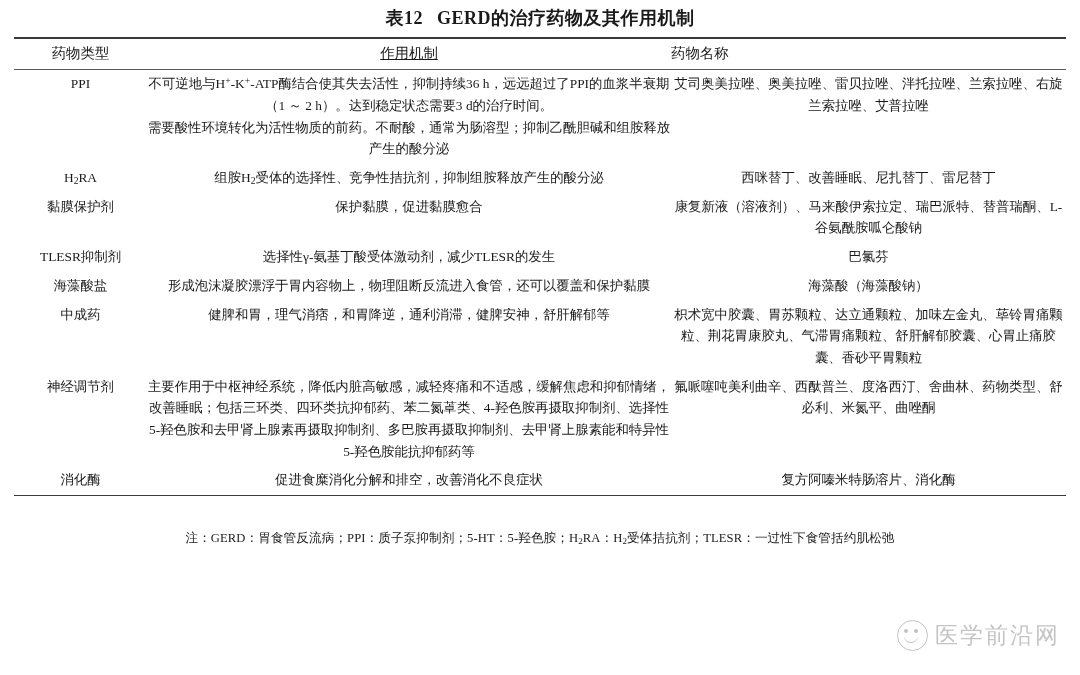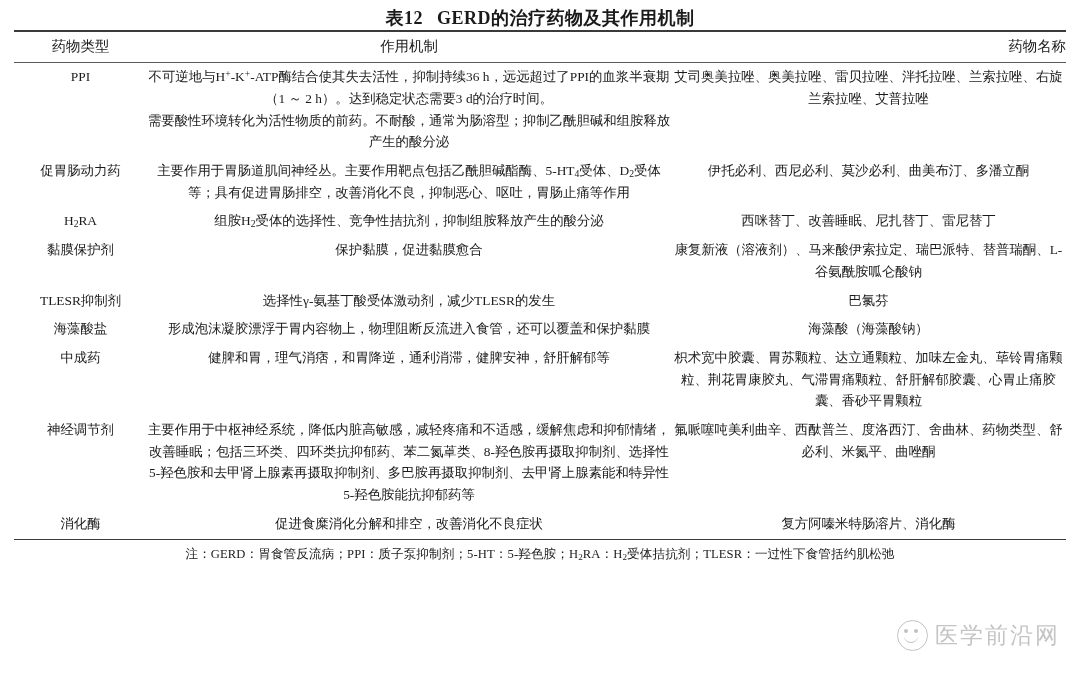--- a/index.html
+++ b/index.html
@@ -24,20 +24,21 @@
     padding: 0 14px;
   }
 
   
   .table-title {
     text-align: center;
     font-size: 18px;
     font-weight: bold;
     letter-spacing: 0.5px;
     padding-top: 7px;
+    padding-bottom: 7px;
     line-height: 1.3;
   }
   .table-title .tnum {
     margin-right: 14px;
   }
 
   
   .rule-top {
     border-top: 2.2px solid #3a3a3a;
     margin: 0 0 0 0;
@@ -61,22 +62,22 @@
   table.gerd col.c-name   { width: 395px; }
 
   table.gerd th {
     font-weight: normal;
     font-size: 14.4px;
     padding: 5px 0 6px 0;
     vertical-align: middle;
     line-height: 1.3;
   }
   th.h-type { text-align: center;   padding-left: 6px; }
-  th.h-mech { text-align: center; }
-  th.h-name { text-align: right; }
+  th.h-mech { text-align: center; text-decoration: underline; }
+  th.h-name { text-align: left; }
 
   table.gerd td {
     vertical-align: top;
     padding: 3px 0 4px 0;
     line-height: 1.62;
     text-align: center;
   }
   td.t-type {
     padding-left: 6px;
     padding-right: 4px;
@@ -97,20 +98,21 @@
   sub { font-size: 0.72em; vertical-align: -0.22em; }
   sup { font-size: 0.72em; vertical-align: 0.42em; }
 
   
   .footnote {
     font-size: 12.6px;
     text-align: center;
     padding-top: 6px;
     line-height: 1.4;
     letter-spacing: 0.1px;
+    margin-top: 28px;
   }
 
   
   .watermark {
     position: absolute;
     right: 20px;
     bottom: 24px;
     display: flex;
     align-items: flex-start;
     gap: 7px;
@@ -191,27 +193,20 @@
     <tbody id="tbody">
         <tr>
           <td class="t-type">PPI</td>
           <td class="t-mech">
             <div>不可逆地与H<sup>+</sup>-K<sup>+</sup>-ATP酶结合使其失去活性，抑制持续36 h，远远超过了PPI的血浆半衰期（1 ～ 2 h）。达到稳定状态需要3 d的治疗时间。</div>
             <div>需要酸性环境转化为活性物质的前药。不耐酸，通常为肠溶型；抑制乙酰胆碱和组胺释放产生的酸分泌</div>
           </td>
           <td class="t-name">艾司奥美拉唑、奥美拉唑、雷贝拉唑、泮托拉唑、兰索拉唑、右旋兰索拉唑、艾普拉唑</td>
         </tr>
         <tr>
-          <td class="t-type">促胃肠动力药</td>
-          <td class="t-mech">
-            <div>主要作用于胃肠道肌间神经丛。主要作用靶点包括乙酰胆碱酯酶、5-HT<sub>4</sub>受体、D<sub>2</sub>受体等；具有促进胃肠排空，改善消化不良，抑制恶心、呕吐，胃肠止痛等作用</div>
-          </td>
-          <td class="t-name">伊托必利、西尼必利、莫沙必利、曲美布汀、多潘立酮</td>
-        </tr>
-        <tr>
           <td class="t-type">H<sub>2</sub>RA</td>
           <td class="t-mech">
             <div>组胺H<sub>2</sub>受体的选择性、竞争性拮抗剂，抑制组胺释放产生的酸分泌</div>
           </td>
           <td class="t-name">西咪替丁、改善睡眠、尼扎替丁、雷尼替丁</td>
         </tr>
         <tr>
           <td class="t-type">黏膜保护剂</td>
           <td class="t-mech">
             <div>保护黏膜，促进黏膜愈合</div>
@@ -235,21 +230,21 @@
         <tr>
           <td class="t-type">中成药</td>
           <td class="t-mech">
             <div>健脾和胃，理气消痞，和胃降逆，通利消滞，健脾安神，舒肝解郁等</div>
           </td>
           <td class="t-name">枳术宽中胶囊、胃苏颗粒、达立通颗粒、加味左金丸、荜铃胃痛颗粒、荆花胃康胶丸、气滞胃痛颗粒、舒肝解郁胶囊、心胃止痛胶囊、香砂平胃颗粒</td>
         </tr>
         <tr>
           <td class="t-type">神经调节剂</td>
           <td class="t-mech">
-            <div>主要作用于中枢神经系统，降低内脏高敏感，减轻疼痛和不适感，缓解焦虑和抑郁情绪，改善睡眠；包括三环类、四环类抗抑郁药、苯二氮䓬类、8-羟色胺再摄取抑制剂、选择性5-羟色胺和去甲肾上腺素再摄取抑制剂、多巴胺再摄取抑制剂、去甲肾上腺素能和特异性5-羟色胺能抗抑郁药等</div>
+            <div>主要作用于中枢神经系统，降低内脏高敏感，减轻疼痛和不适感，缓解焦虑和抑郁情绪，改善睡眠；包括三环类、四环类抗抑郁药、苯二氮䓬类、4-羟色胺再摄取抑制剂、选择性5-羟色胺和去甲肾上腺素再摄取抑制剂、多巴胺再摄取抑制剂、去甲肾上腺素能和特异性5-羟色胺能抗抑郁药等</div>
           </td>
           <td class="t-name">氟哌噻吨美利曲辛、西酞普兰、度洛西汀、舍曲林、药物类型、舒必利、米氮平、曲唑酮</td>
         </tr>
         <tr>
           <td class="t-type">消化酶</td>
           <td class="t-mech">
             <div>促进食糜消化分解和排空，改善消化不良症状</div>
           </td>
           <td class="t-name">复方阿嗪米特肠溶片、消化酶</td>
         </tr>

